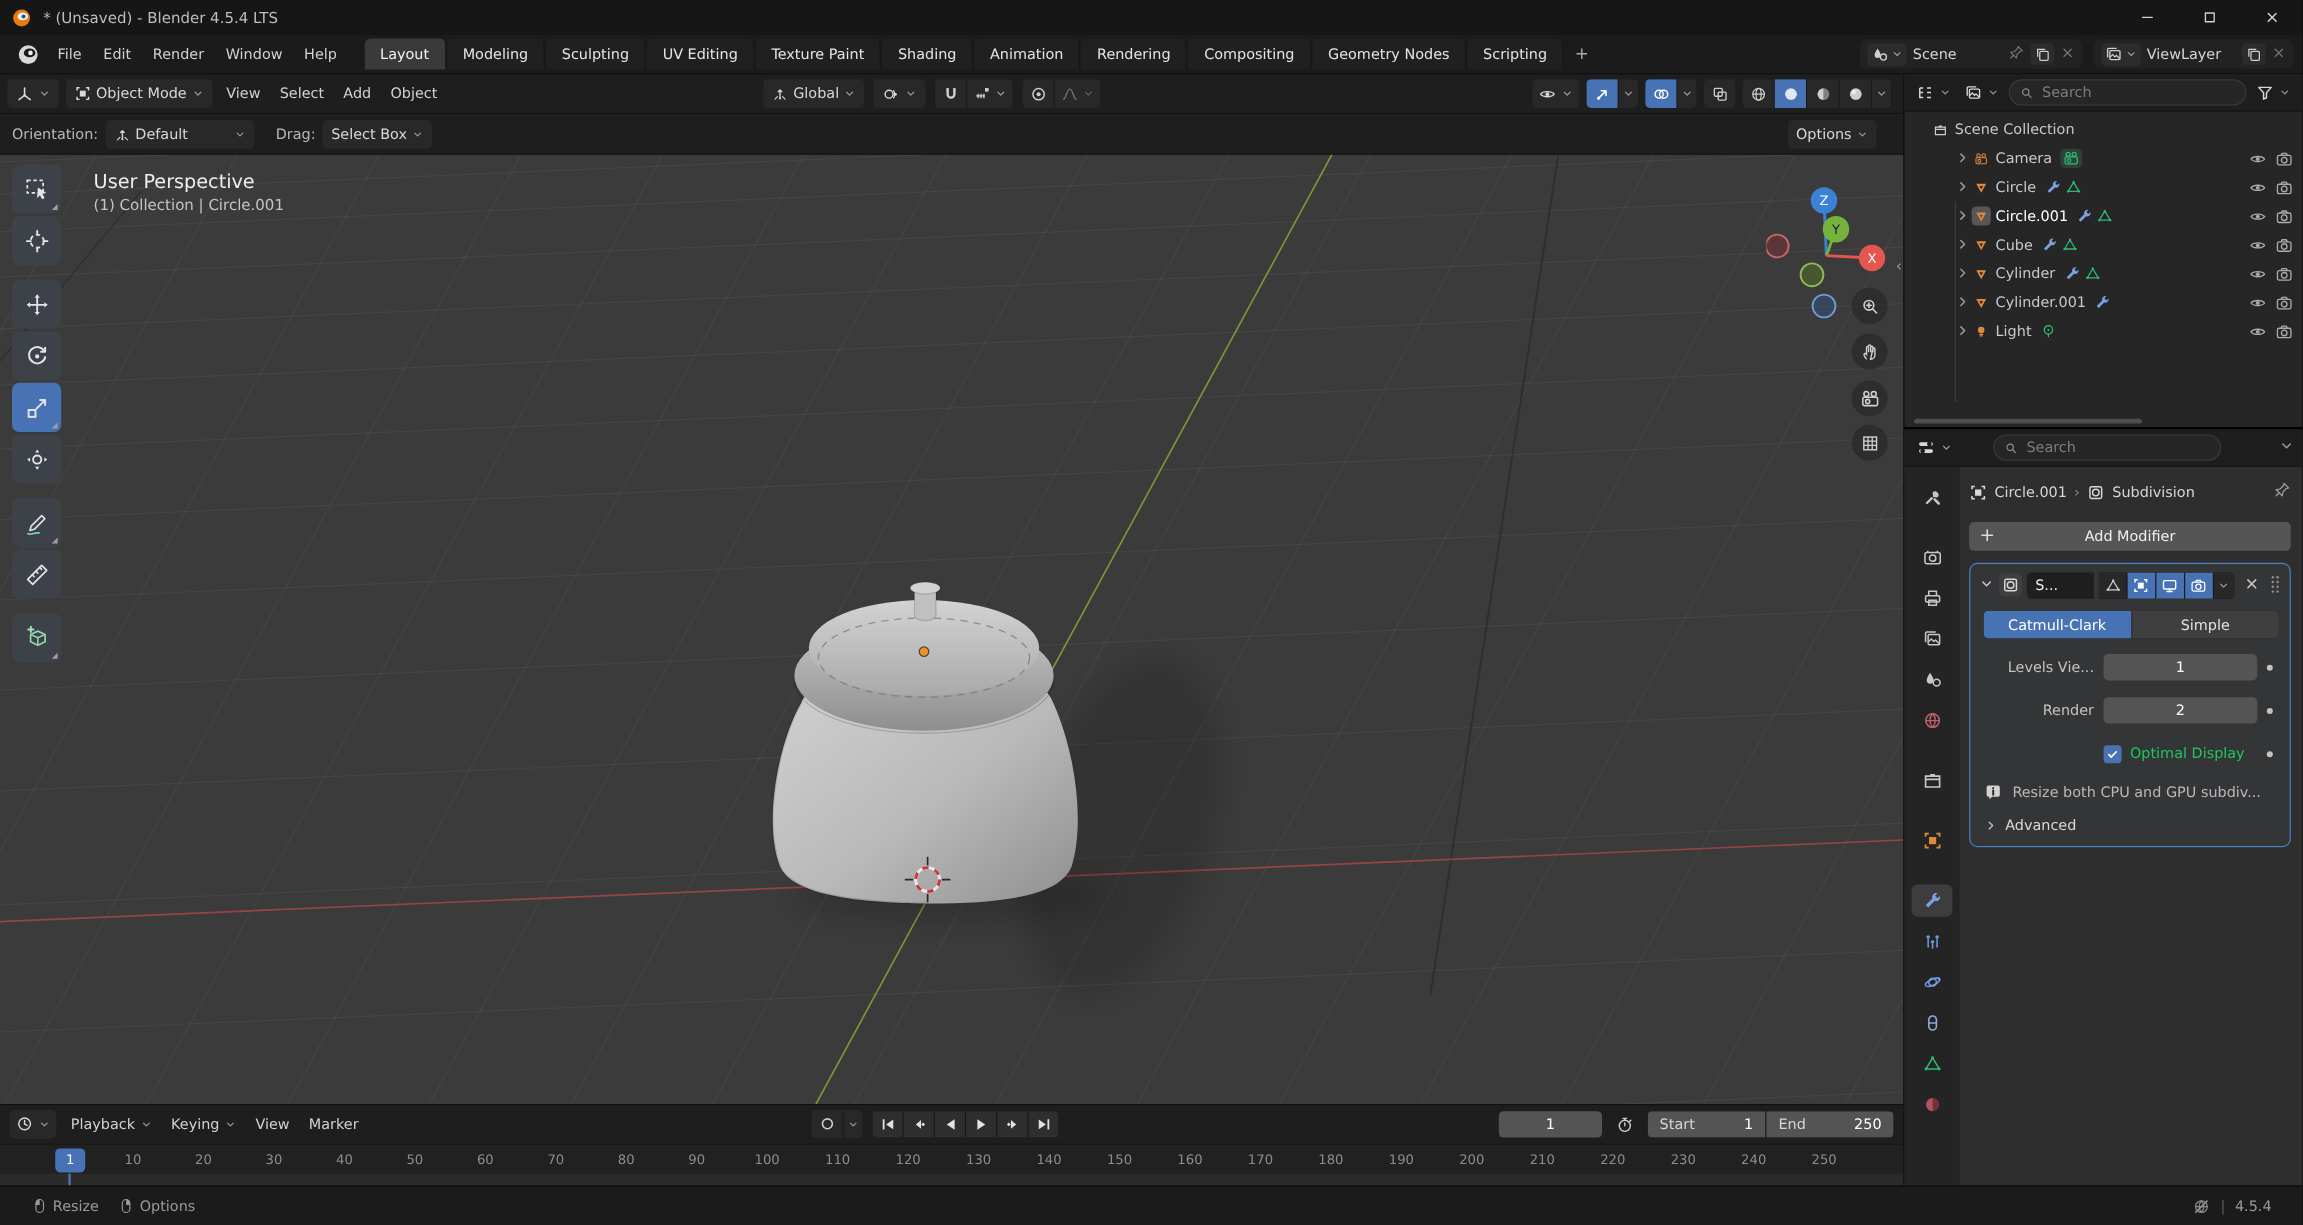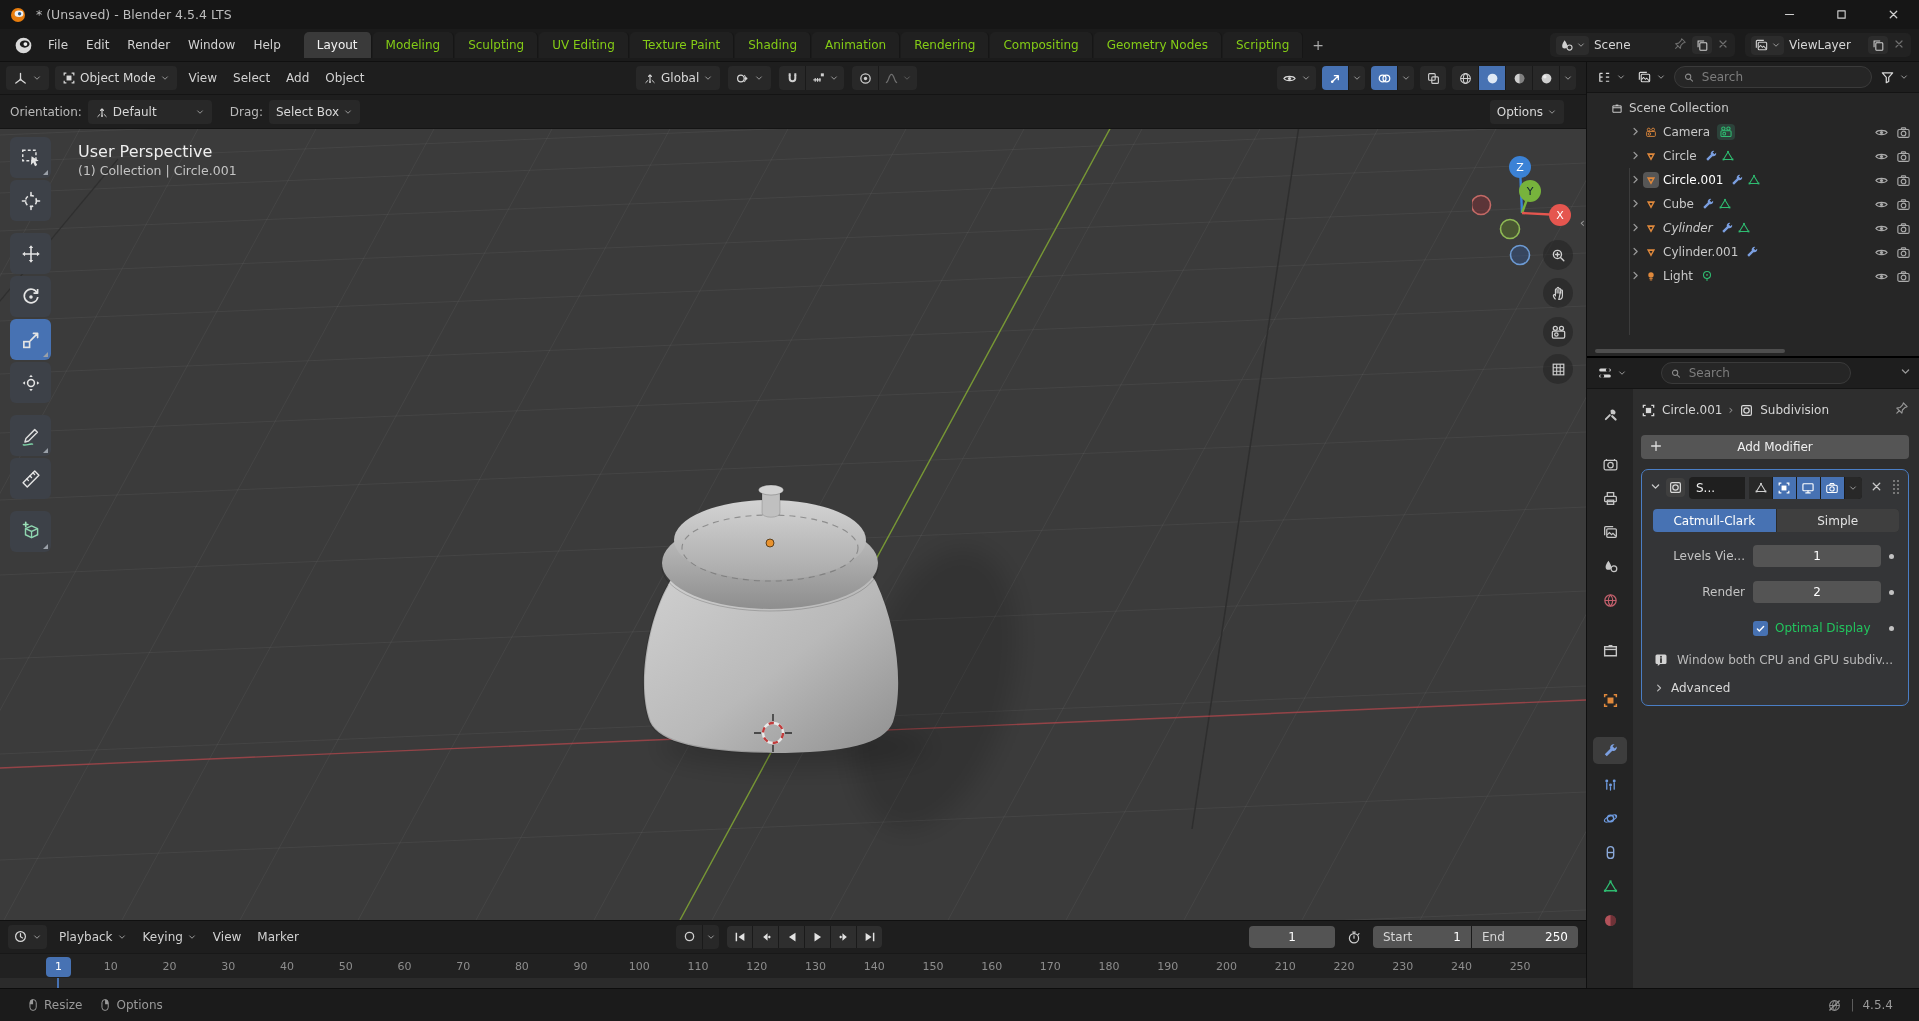--- a/index.html
+++ b/index.html
@@ -8,21 +8,21 @@
   .ic{stroke:currentColor;fill:none;stroke-width:1.4;stroke-linecap:round;stroke-linejoin:round;display:block;}
   
   .titlebar{position:absolute;left:0;top:0;width:1919px;height:29px;background:#161616;display:flex;align-items:center;padding-left:10px;color:#bdbdbd;}
   .titlebar .ttl{margin-left:10px;font-size:12.5px;}
   .wincontrols{margin-left:auto;display:flex;height:100%;}
   .winbtn{width:52px;height:100%;display:flex;align-items:center;justify-content:center;color:#cfcfcf;}
   
   .menubar{position:absolute;left:0;top:29px;width:1919px;height:33px;background:#1b1b1b;display:flex;align-items:center;padding:0 8px;border-bottom:1px solid #101010;}
   .mb-menu{padding:5px 9px;color:#d2d2d2;border-radius:4px;}
   .ws-tabs{display:flex;margin-left:14px;align-items:center;gap:1px;}
-  .ws-tab{padding:6px 13px;color:#84cc16;background:#202020;border-radius:5px 5px 0 0;border-right:1px solid #161616;}
+  .ws-tab{padding:6px 13px;color:#e5e5e5;background:#202020;border-radius:5px 5px 0 0;border-right:1px solid #161616;}
   .ws-tab.active{background:#3a3a3a;color:#f2f2f2;}
   .ws-add{padding:4px 9px;color:#aaa;font-size:14px;}
   .id-selectors{margin-left:auto;display:flex;gap:10px;align-items:center;}
   .id-sel{display:flex;align-items:center;background:#222;border-radius:5px;height:24px;padding:0 6px;gap:5px;color:#d6d6d6;}
   .id-sel .seg{display:flex;align-items:center;gap:2px;background:#2c2c2c;border-radius:4px;padding:2px 3px;}
   .id-sel .dim{color:#6f6f6f;}
   .id-sel .val{min-width:74px;}
   
   .left-pane{position:absolute;left:0;top:62px;width:1586px;height:926px;display:flex;flex-direction:column;}
   .right-pane{position:absolute;left:1587px;top:62px;width:332px;height:926px;display:flex;flex-direction:column;background:#000;}
@@ -1188,21 +1188,21 @@
                   <use href="#sym-eye"></use>
                 </svg>
               </span>
               <span style="display: flex;">
                 <svg width="15" height="15" viewBox="0 0 16 16">
                   <use href="#sym-camdis"></use>
                 </svg>
               </span>
             </span>
           </div>
-          <div class="ol-row" style="padding-left: 42px; font-style: italic;">
+          <div class="ol-row" style="padding-left: 42px;">
             <span class="ol-chev"><svg width="13" height="13" viewBox="0 0 16 16">
                 <use href="#sym-chev-r"></use>
               </svg></span>
             <span class="ol-ico icobox">
               <svg width="15" height="15" viewBox="0 0 16 16" style="color: rgb(224, 137, 60);">
                 <use href="#sym-mesh-obj"></use>
               </svg>
             </span>
             <span class="nm">Cylinder</span>
             <span class="ol-badges">
@@ -1499,21 +1499,21 @@
               <span class="dot">
                   <i></i>
                 </span>
             </div>
             <div class="inforow">
               <span style="color:#d3d3d3;display:flex">
                   <svg width="16" height="16" viewBox="0 0 16 16">
                     <use href="#sym-info"></use>
                   </svg>
                 </span>
-              <span>Window both CPU and GPU subdiv...</span>
+              <span>Resize both CPU and GPU subdiv...</span>
             </div>
             <div class="advrow">
               <svg width="12" height="12" viewBox="0 0 16 16" style="color:#bbb">
                   <use href="#sym-chev-r"></use>
                 </svg>
               <span>Advanced</span>
             </div>
           </div>
         </div>
       </div>

